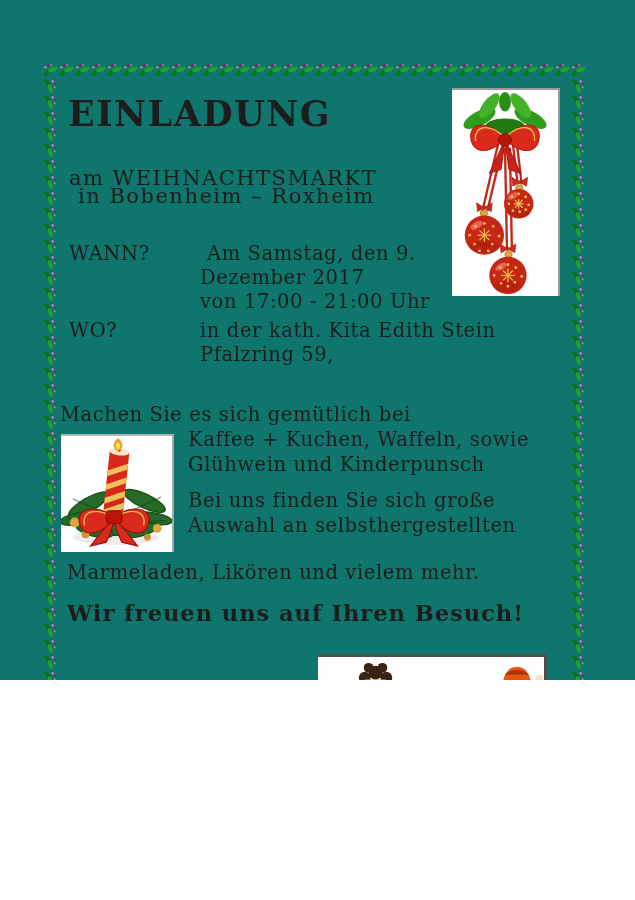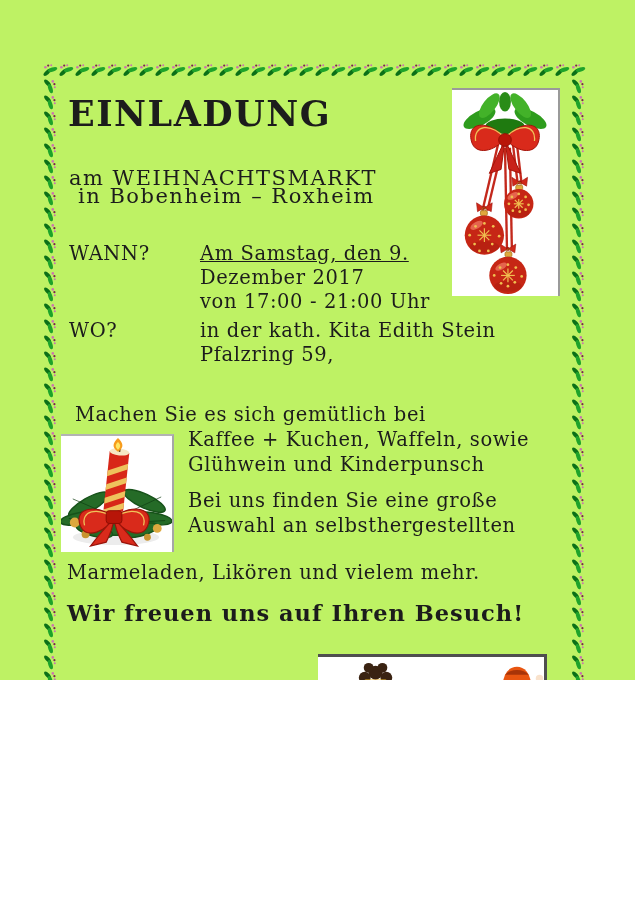--- a/index.html
+++ b/index.html
@@ -1,19 +1,19 @@
 <!DOCTYPE html>
 <html style="--text: #1c1c1c; --holly-green: #1ea32a; --holly-green-dark: #0b7018; --berry-pink: #cc74ae; --berry-dark: #7c2450; --frame-gray: #9a9a9a; --frame-dark: #4f4f4f; --ornament-red: #c62615; --bow-red: #d92a1b; --gold: #e9bd50;"><head>
 <meta charset="utf-8">
 <style>
   * { margin:0; padding:0; box-sizing:border-box; }
   html,body { background:#ffffff; }
   .page {
     position:relative; width:635px; height:680px; margin:0 auto;
-    background:#bef264; overflow:hidden;
+    background:#0f766e; overflow:hidden;
     font-family:"DejaVu Serif","Liberation Serif",serif;
     color:var(--text,#1c1c1c);
     padding-left:44px;
   }
   
   .holly { position:absolute; display:flex; overflow:hidden; }
   .holly.h { flex-direction:row; width:545px; height:16px; }
   .holly.v { flex-direction:column; width:16px; height:712px; }
   .holly .sprig { width:16px; height:16px; flex:0 0 16px; display:block; }
   .holly.v .sprig { transform:rotate(90deg); }
@@ -24,25 +24,25 @@
 
   .line { position:absolute; white-space:nowrap; }
 
   .title { left:68px; top:93px; font-size:35px; letter-spacing:1.5px; }
   .sub   { left:69px; font-size:21px; letter-spacing:1.5px; }
   .sub.s1 { top:141px; } .sub.s2 { top:166px; } .sub.s3 { top:184px;margin-left:9px; }
 
   .body-text { font-size:19.5px; letter-spacing:0.6px; }
   .lbl { font-weight:normal;text-align:right; }
   .when-label  { left:69px;  top:242px; }
-  .when-l1 { left:200px; top:242px;text-decoration:underline; } .when-l2 { left:200px; top:266px; } .when-l3 { left:200px; top:290px; }
+  .when-l1 { left:207px; top:242px; } .when-l2 { left:200px; top:266px; } .when-l3 { left:200px; top:290px; }
   .where-label { left:69px;  top:319px; }
   .where-l1 { left:200px; top:319px; } .where-l2 { left:200px; top:343px; } .where-l3 { left:200px; top:367px; }
 
-  .intro   { left:75px;  top:403px; }
+  .intro   { left:60px;  top:403px; }
   .offer1  { left:188px; top:428px; }
   .offer2  { left:188px; top:453px; }
   .range1  { left:188px; top:489px; }
   .range2  { left:188px; top:514px; }
   .range3  { left:188px; top:539px; }
   .range4  { left:67px;  top:561px; }
 
   .closing { left:67px; top:600px; font-size:22.5px; font-weight:bold; letter-spacing:1px; }
 
   .img-frame { position:absolute; background:#ffffff; }
@@ -1297,21 +1297,21 @@
   <div class="line body-text when-l2">Dezember 2017</div>
   <div class="line body-text when-l3">von 17:00 - 21:00 Uhr</div>
 
   <div class="line body-text lbl where-label">WO?</div>
   <div class="line body-text where-l1">in der kath. Kita Edith Stein</div>
   <div class="line body-text where-l2">Pfalzring 59,</div>
 
   <div class="line body-text intro">Machen Sie es sich gemütlich bei</div>
   <div class="line body-text offer2">Glühwein und Kinderpunsch</div>
   <div class="line body-text offer1">Kaffee + Kuchen, Waffeln, sowie</div>
-  <div class="line body-text range1">Bei uns finden Sie eine große</div>
+  <div class="line body-text range1">Bei uns finden Sie sich große</div>
   <div class="line body-text range2">Auswahl an selbsthergestellten</div>
   <div class="line body-text range4">Marmeladen, Likören und vielem mehr.</div>
 
   <div class="img-frame frame-candle">
     <svg viewBox="0 0 113 118" role="img" aria-label="Red advent candle with fir branches and red bow">
       <ellipse cx="56" cy="103" rx="44" ry="8" fill="#ececec"></ellipse>
 
       <g fill="#256b27" stroke="#17521a" stroke-width="1.5">
         <ellipse cx="28" cy="70" rx="23" ry="7" transform="rotate(-30 28 70)"></ellipse>
         <ellipse cx="19" cy="84" rx="20" ry="6" transform="rotate(-10 19 84)"></ellipse>

